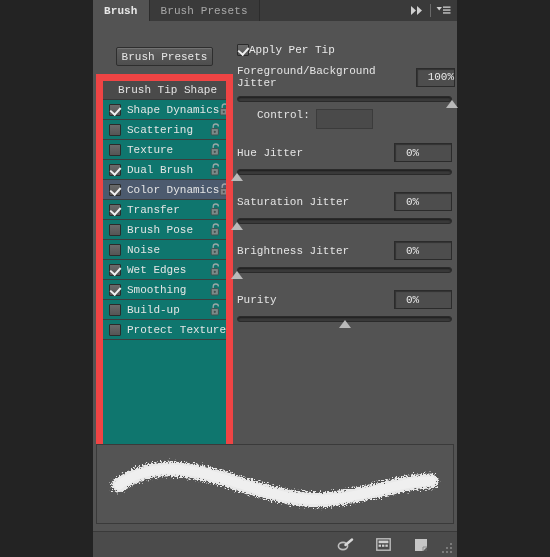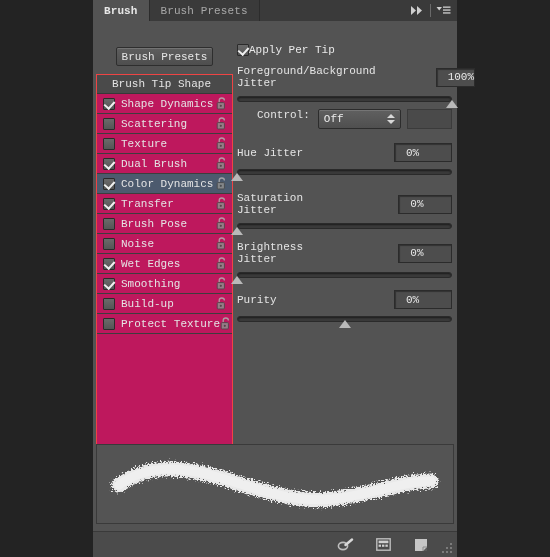--- a/index.html
+++ b/index.html
@@ -66,22 +66,22 @@
     border-radius: 2px;
     color: #e6e6e6; font-size: 11px;
     display: flex; align-items: center; justify-content: center;
     box-shadow: inset 0 1px 0 #737373;
   }
 
   
   .list {
     position: absolute; left: 3px; top: 53px;
     width: 137px; height: 391px;
-    background: #be185d;
-    border: 1px solid #ef4444;
+    background: #0f766e;
+    border: 7px solid #ef4444;
     overflow: hidden;
   }
   .list-head {
     height: 19px;
     display: flex; align-items: center;
     padding-left: 15px;
     color: #e4e4e4; font-size: 11px;
     border-bottom: 1px solid #383838;
     background: #4a4a4a;
   }
@@ -119,21 +119,21 @@
     position: absolute; left: 144px; top: 0; right: 3px; bottom: 0;
   }
   .apt {
     position: absolute; left: 0px; top: 23px;
     display: flex; align-items: center; 
   }
   .apt .t { color: #e9e9e9; font-size: 11px; }
 
   .group { position: absolute; left: 0; right: 2px; }
   .row-lbl {
-    display: flex; align-items: center; justify-content: space-between; gap: 20px;
+    display: flex; align-items: center; justify-content: space-between;
   }
   .row-lbl .name { color: #e4e4e4; font-size: 11px; }
   .valbox {
     width: 58px; height: 19px;
     background: #4d4d4d;
     border: 1px solid #2b2b2b;
     color: #e9e9e9; font-size: 11px;
     display: flex; align-items: center;
     padding-left: 11px;
     box-shadow: inset 1px 1px 1px rgba(0,0,0,.35);
@@ -381,27 +381,20 @@
           <span class="valbox">100%</span>
         </div>
         <div class="slider">
           <div class="track"></div>
           <div class="thumb" style="left: 100%;"></div>
         </div>
       </div>
 
       <div class="ctlrow">
         <span class="cl">Control:</span>
-        <div class="select">
-          <span class="sv">Off</span>
-          <span class="spin">
-              <i class="u"></i>
-              <i class="d"></i>
-            </span>
-        </div>
         <div class="ghostbox"></div>
       </div>
 
       <div class="group" style="top:122px;">
         <div class="row-lbl">
           <span class="name">Hue Jitter</span>
           <span class="valbox">0%</span>
         </div>
         <div class="slider">
           <div class="track"></div>

